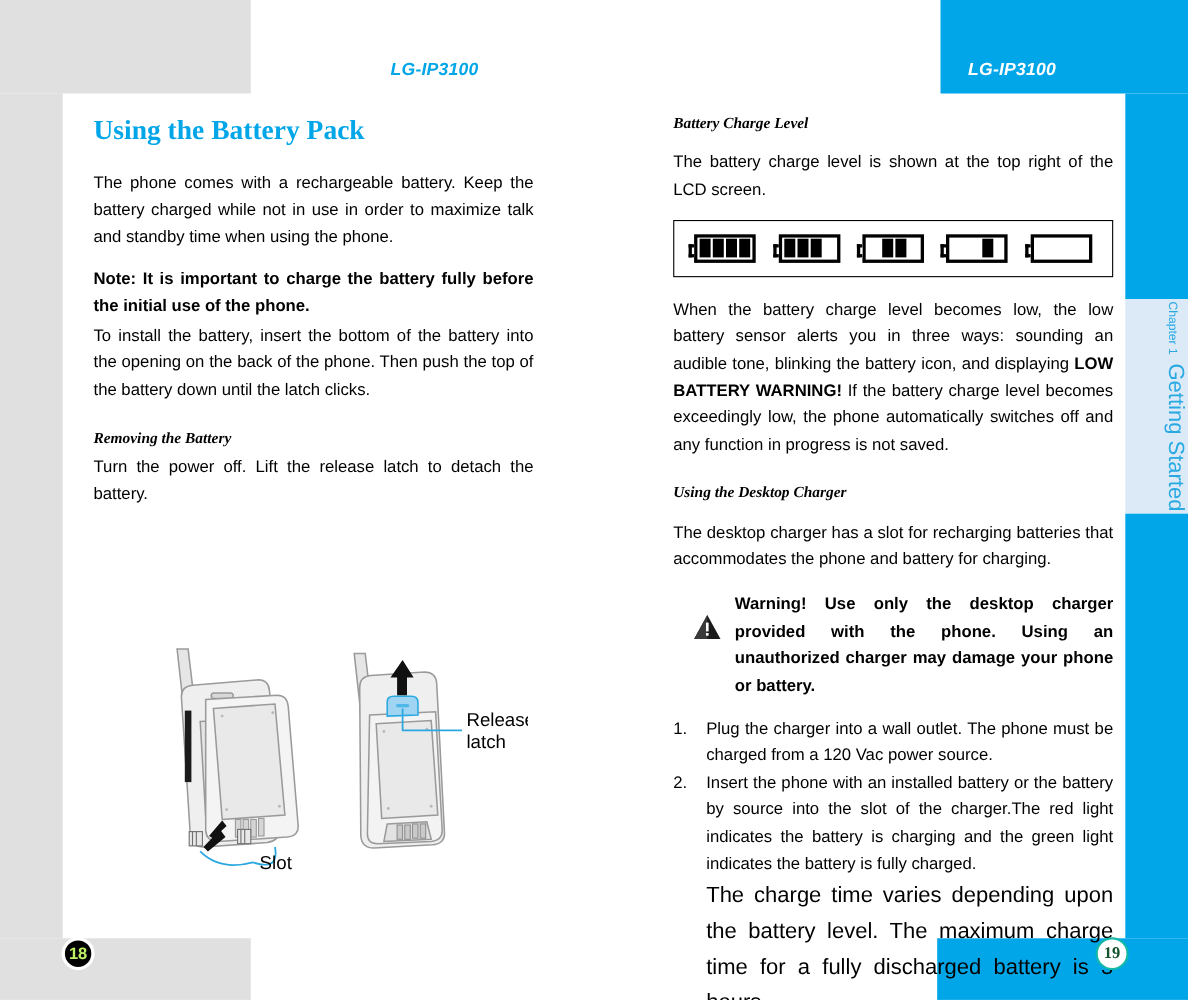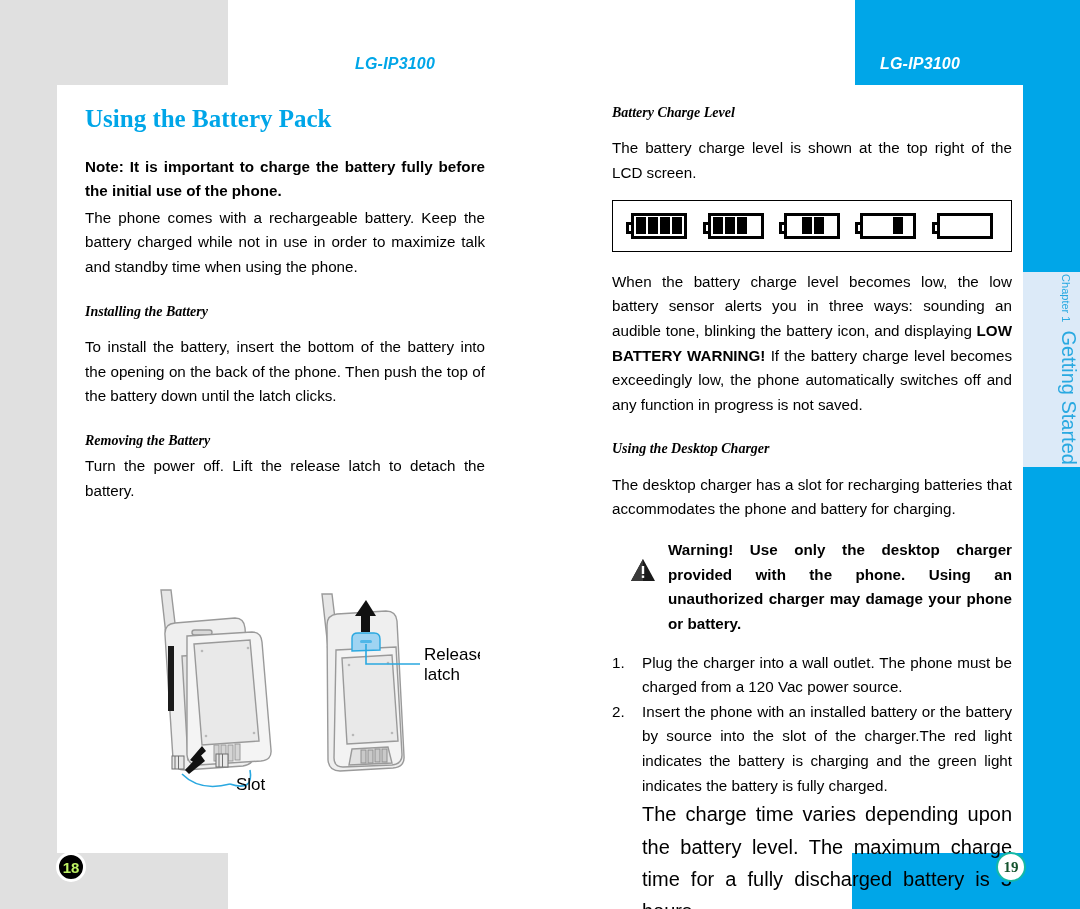--- a/index.html
+++ b/index.html
@@ -312,24 +312,23 @@
   <div class="model-left">LG-IP3100</div>
   <div class="model-right">LG-IP3100</div>
 
   <div class="sidebar-text">
     <span class="sidebar-chapter">Chapter 1</span>
     <span class="sidebar-title">Getting Started</span>
   </div>
 
   <div class="col-left">
     <h1 class="section-title">Using the Battery Pack</h1>
+    <p class="body">The phone comes with a rechargeable battery. Keep the battery charged while not in use in order to maximize talk and standby time when using the phone.</p>
     <p class="body note">Note: It is important to charge the battery fully before the initial use of the phone.</p>
-    <p class="body">The phone comes with a rechargeable battery. Keep the battery charged while not in use in order to maximize talk and standby time when using the phone.</p>
-
-    <h2 class="sub-title">Installing the Battery</h2>
+
     <p class="body">To install the battery, insert the bottom of the battery into the opening on the back of the phone. Then push the top of the battery down until the latch clicks.</p>
 
     <h2 class="sub-title tight">Removing the Battery</h2>
     <p class="body">Turn the power off. Lift the release latch to detach the battery.</p>
   </div>
 
   <svg class="illustration" viewBox="0 0 350 235">
 
     <g stroke="#9a9a9a" stroke-width="1.4" fill="#ececec">
 

